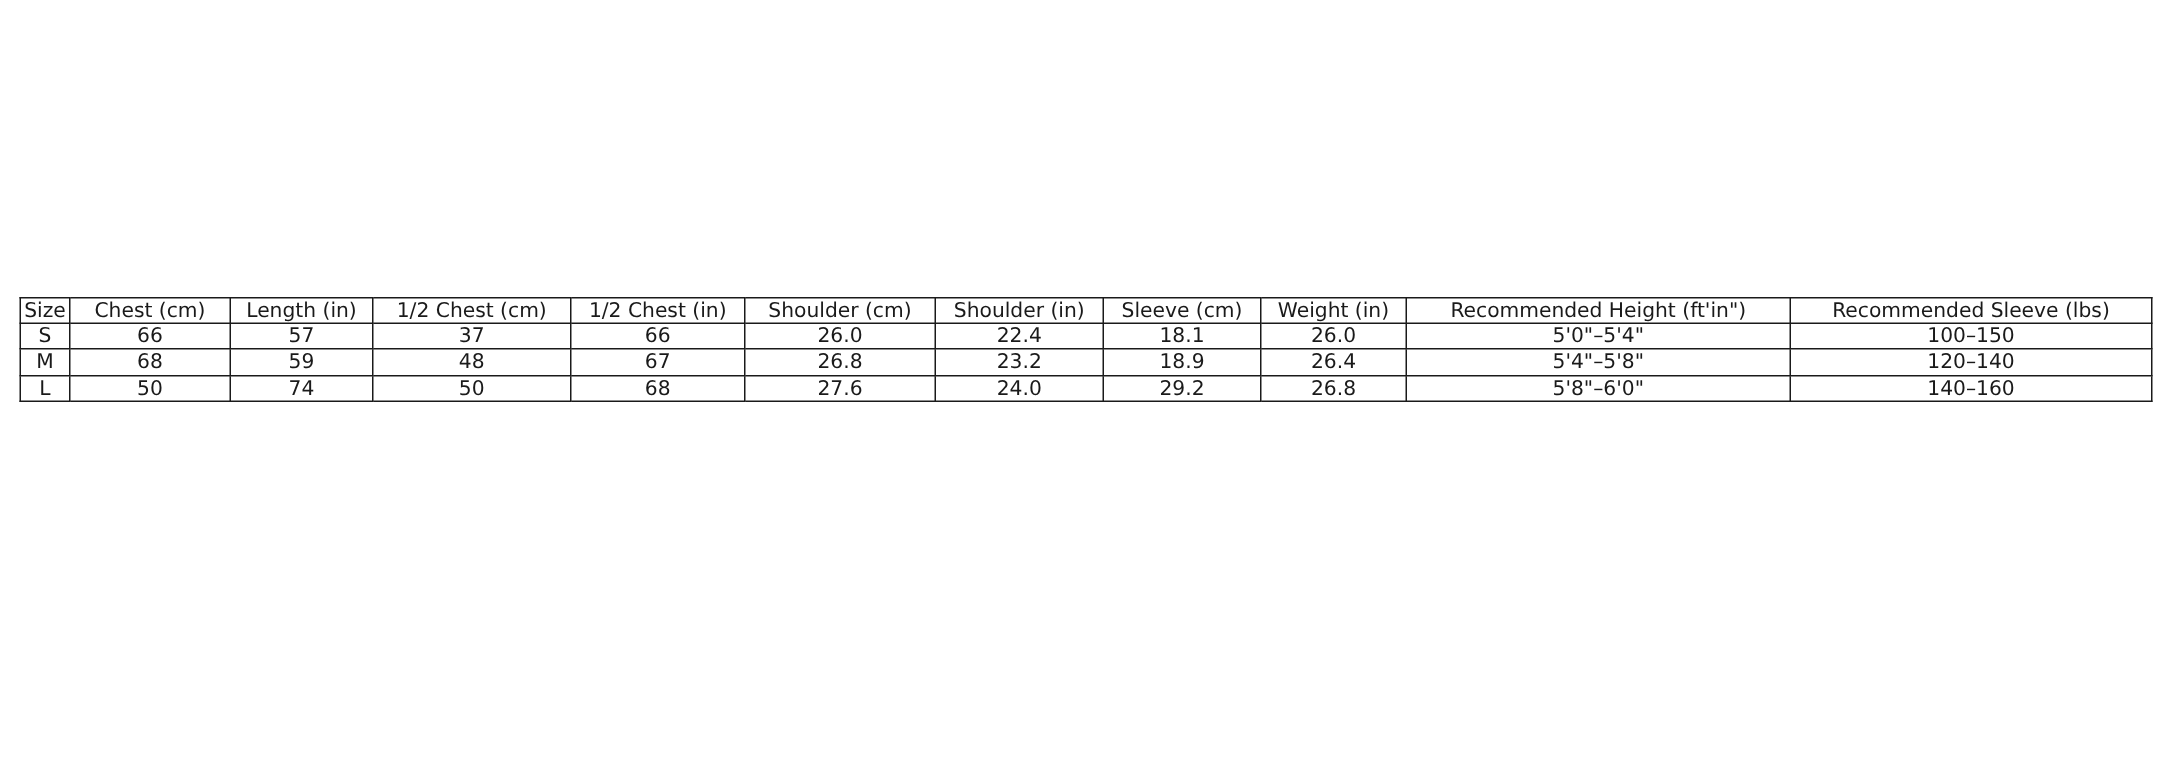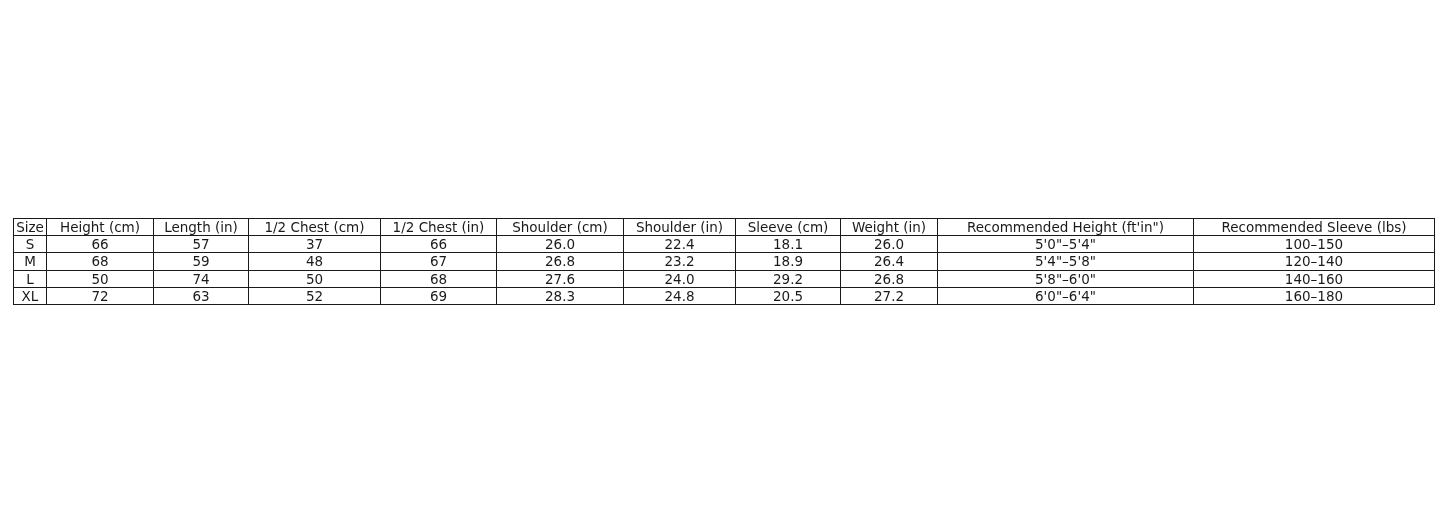--- a/index.html
+++ b/index.html
@@ -10,21 +10,21 @@
   body {
     width: 1445px;
     height: 508px;
     position: relative;
     font-family: "DejaVu Sans", "Liberation Sans", sans-serif;
     color: #1a1a1a;
   }
   #size-chart {
     position: absolute;
     left: 13px;
-    top: 218px;
+    top: 198px;
     width: 1421px;
     border-collapse: collapse;
     table-layout: fixed;
     background: #ffffff;
   }
   #size-chart th,
   #size-chart td {
     border: 1.4px solid #1a1a1a;
     font-size: 13.5px;
     font-weight: 400;
@@ -51,21 +51,21 @@
       <col style="width: 127px;">
       <col style="width: 112px;">
       <col style="width: 105px;">
       <col style="width: 97px;">
       <col style="width: 256px;">
       <col style="width: 241px;">
     </colgroup>
   <thead>
     <tr>
         <th>Size</th>
-        <th>Height (cm)</th>
+        <th>Chest (cm)</th>
         <th>Length (in)</th>
         <th>1/2 Chest (cm)</th>
         <th>1/2 Chest (in)</th>
         <th>Shoulder (cm)</th>
         <th>Shoulder (in)</th>
         <th>Sleeve (cm)</th>
         <th>Weight (in)</th>
         <th>Recommended Height (ft'in")</th>
         <th>Recommended Sleeve (lbs)</th>
       </tr>
@@ -103,27 +103,14 @@
         <td>74</td>
         <td>50</td>
         <td>68</td>
         <td>27.6</td>
         <td>24.0</td>
         <td>29.2</td>
         <td>26.8</td>
         <td>5'8"–6'0"</td>
         <td>140–160</td>
       </tr>
-      <tr>
-        <td>XL</td>
-        <td>72</td>
-        <td>63</td>
-        <td>52</td>
-        <td>69</td>
-        <td>28.3</td>
-        <td>24.8</td>
-        <td>20.5</td>
-        <td>27.2</td>
-        <td>6'0"–6'4"</td>
-        <td>160–180</td>
-      </tr>
     </tbody>
 </table>
 
 </body></html>

